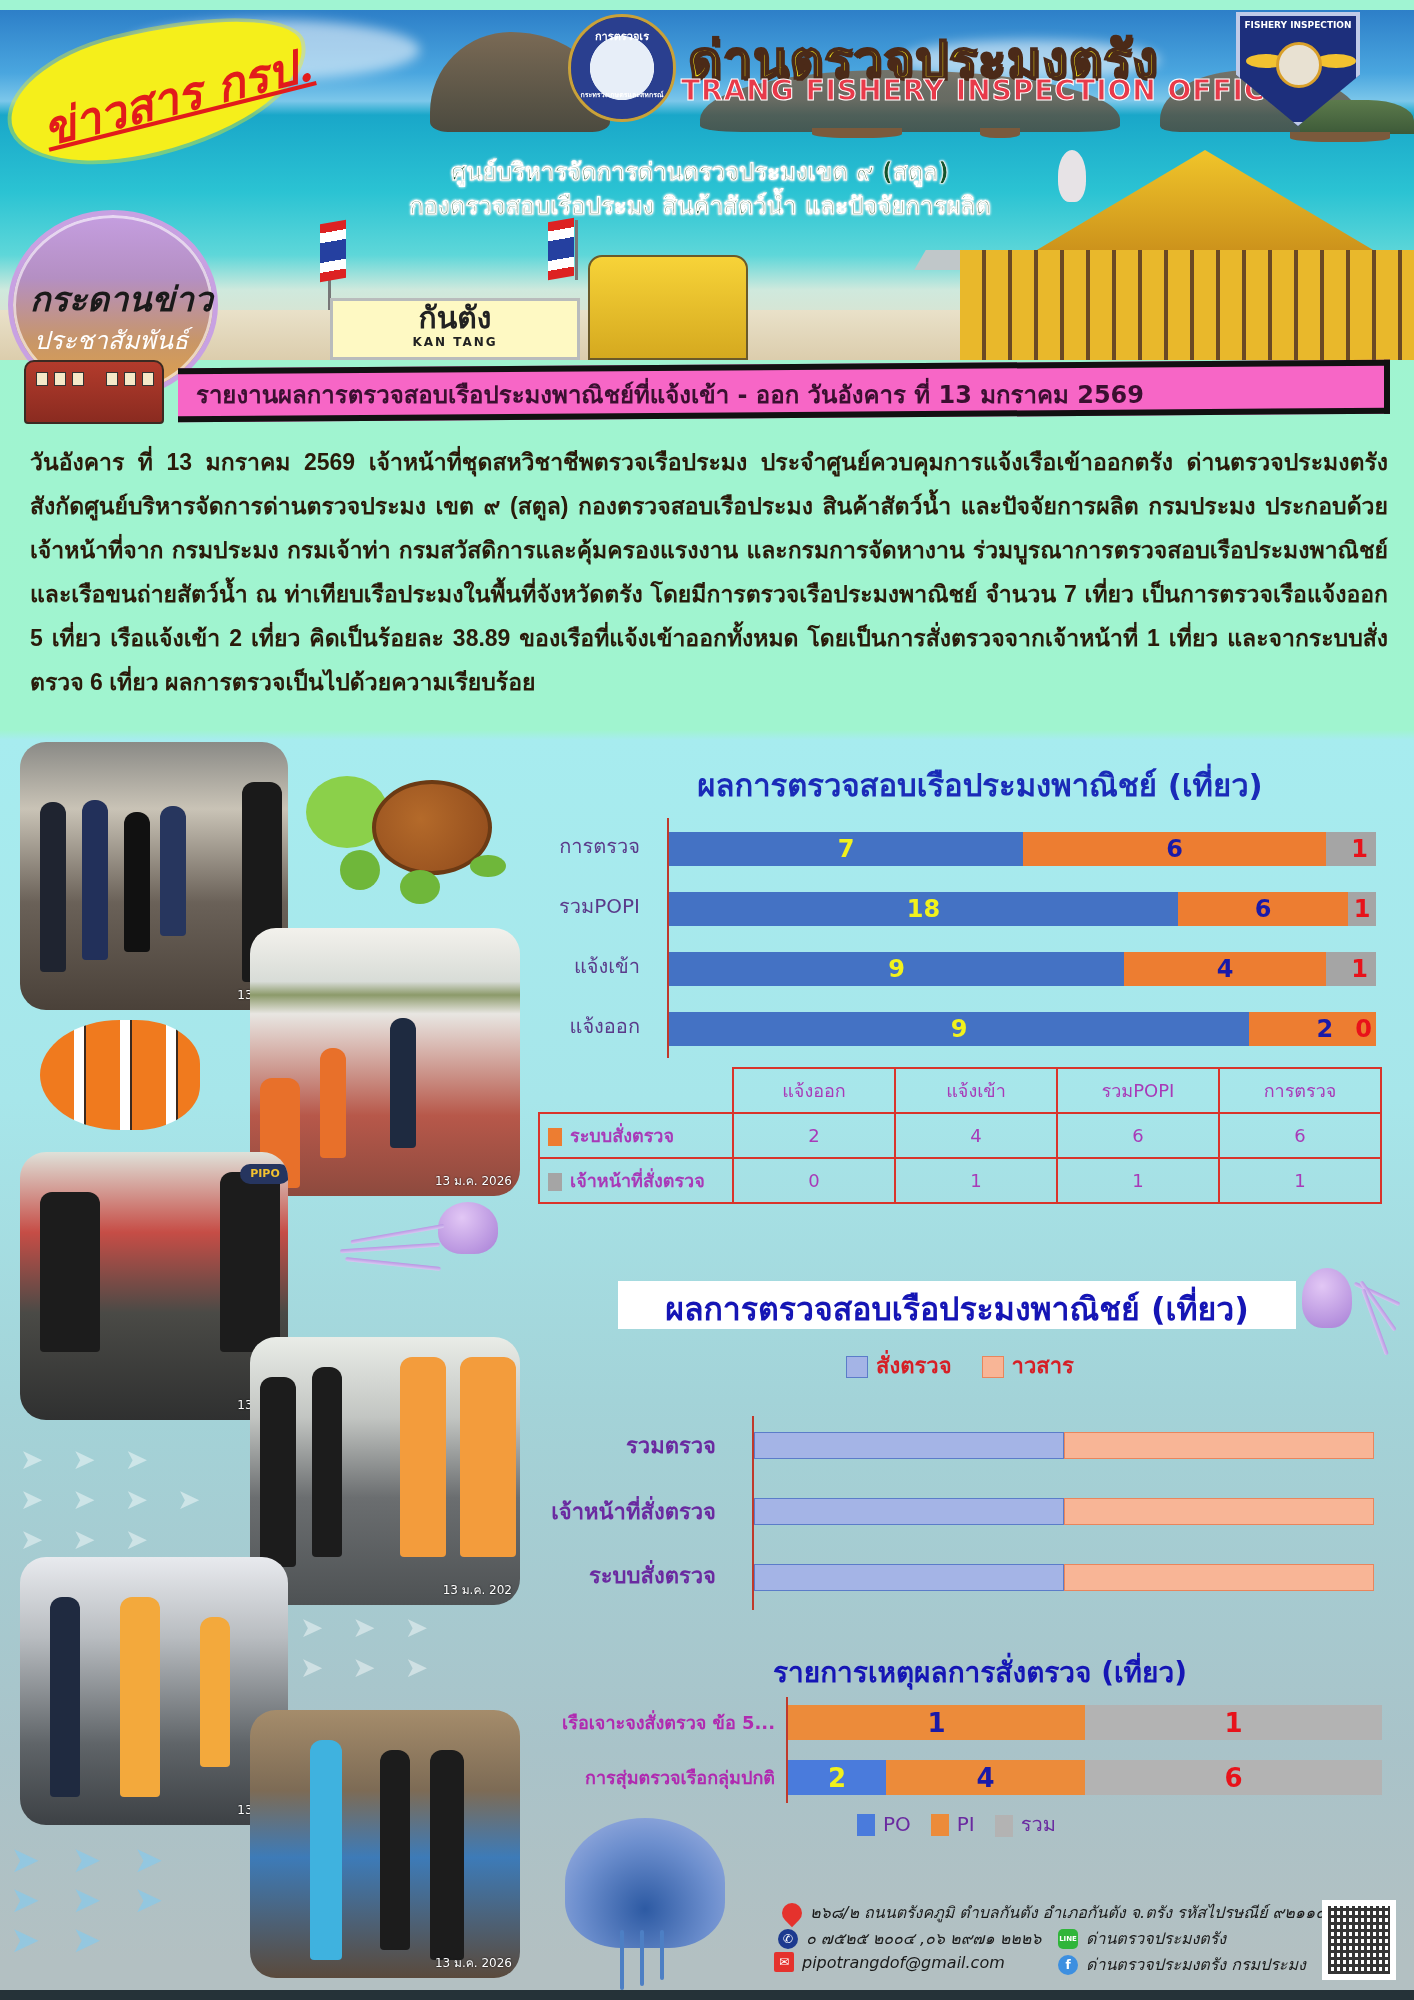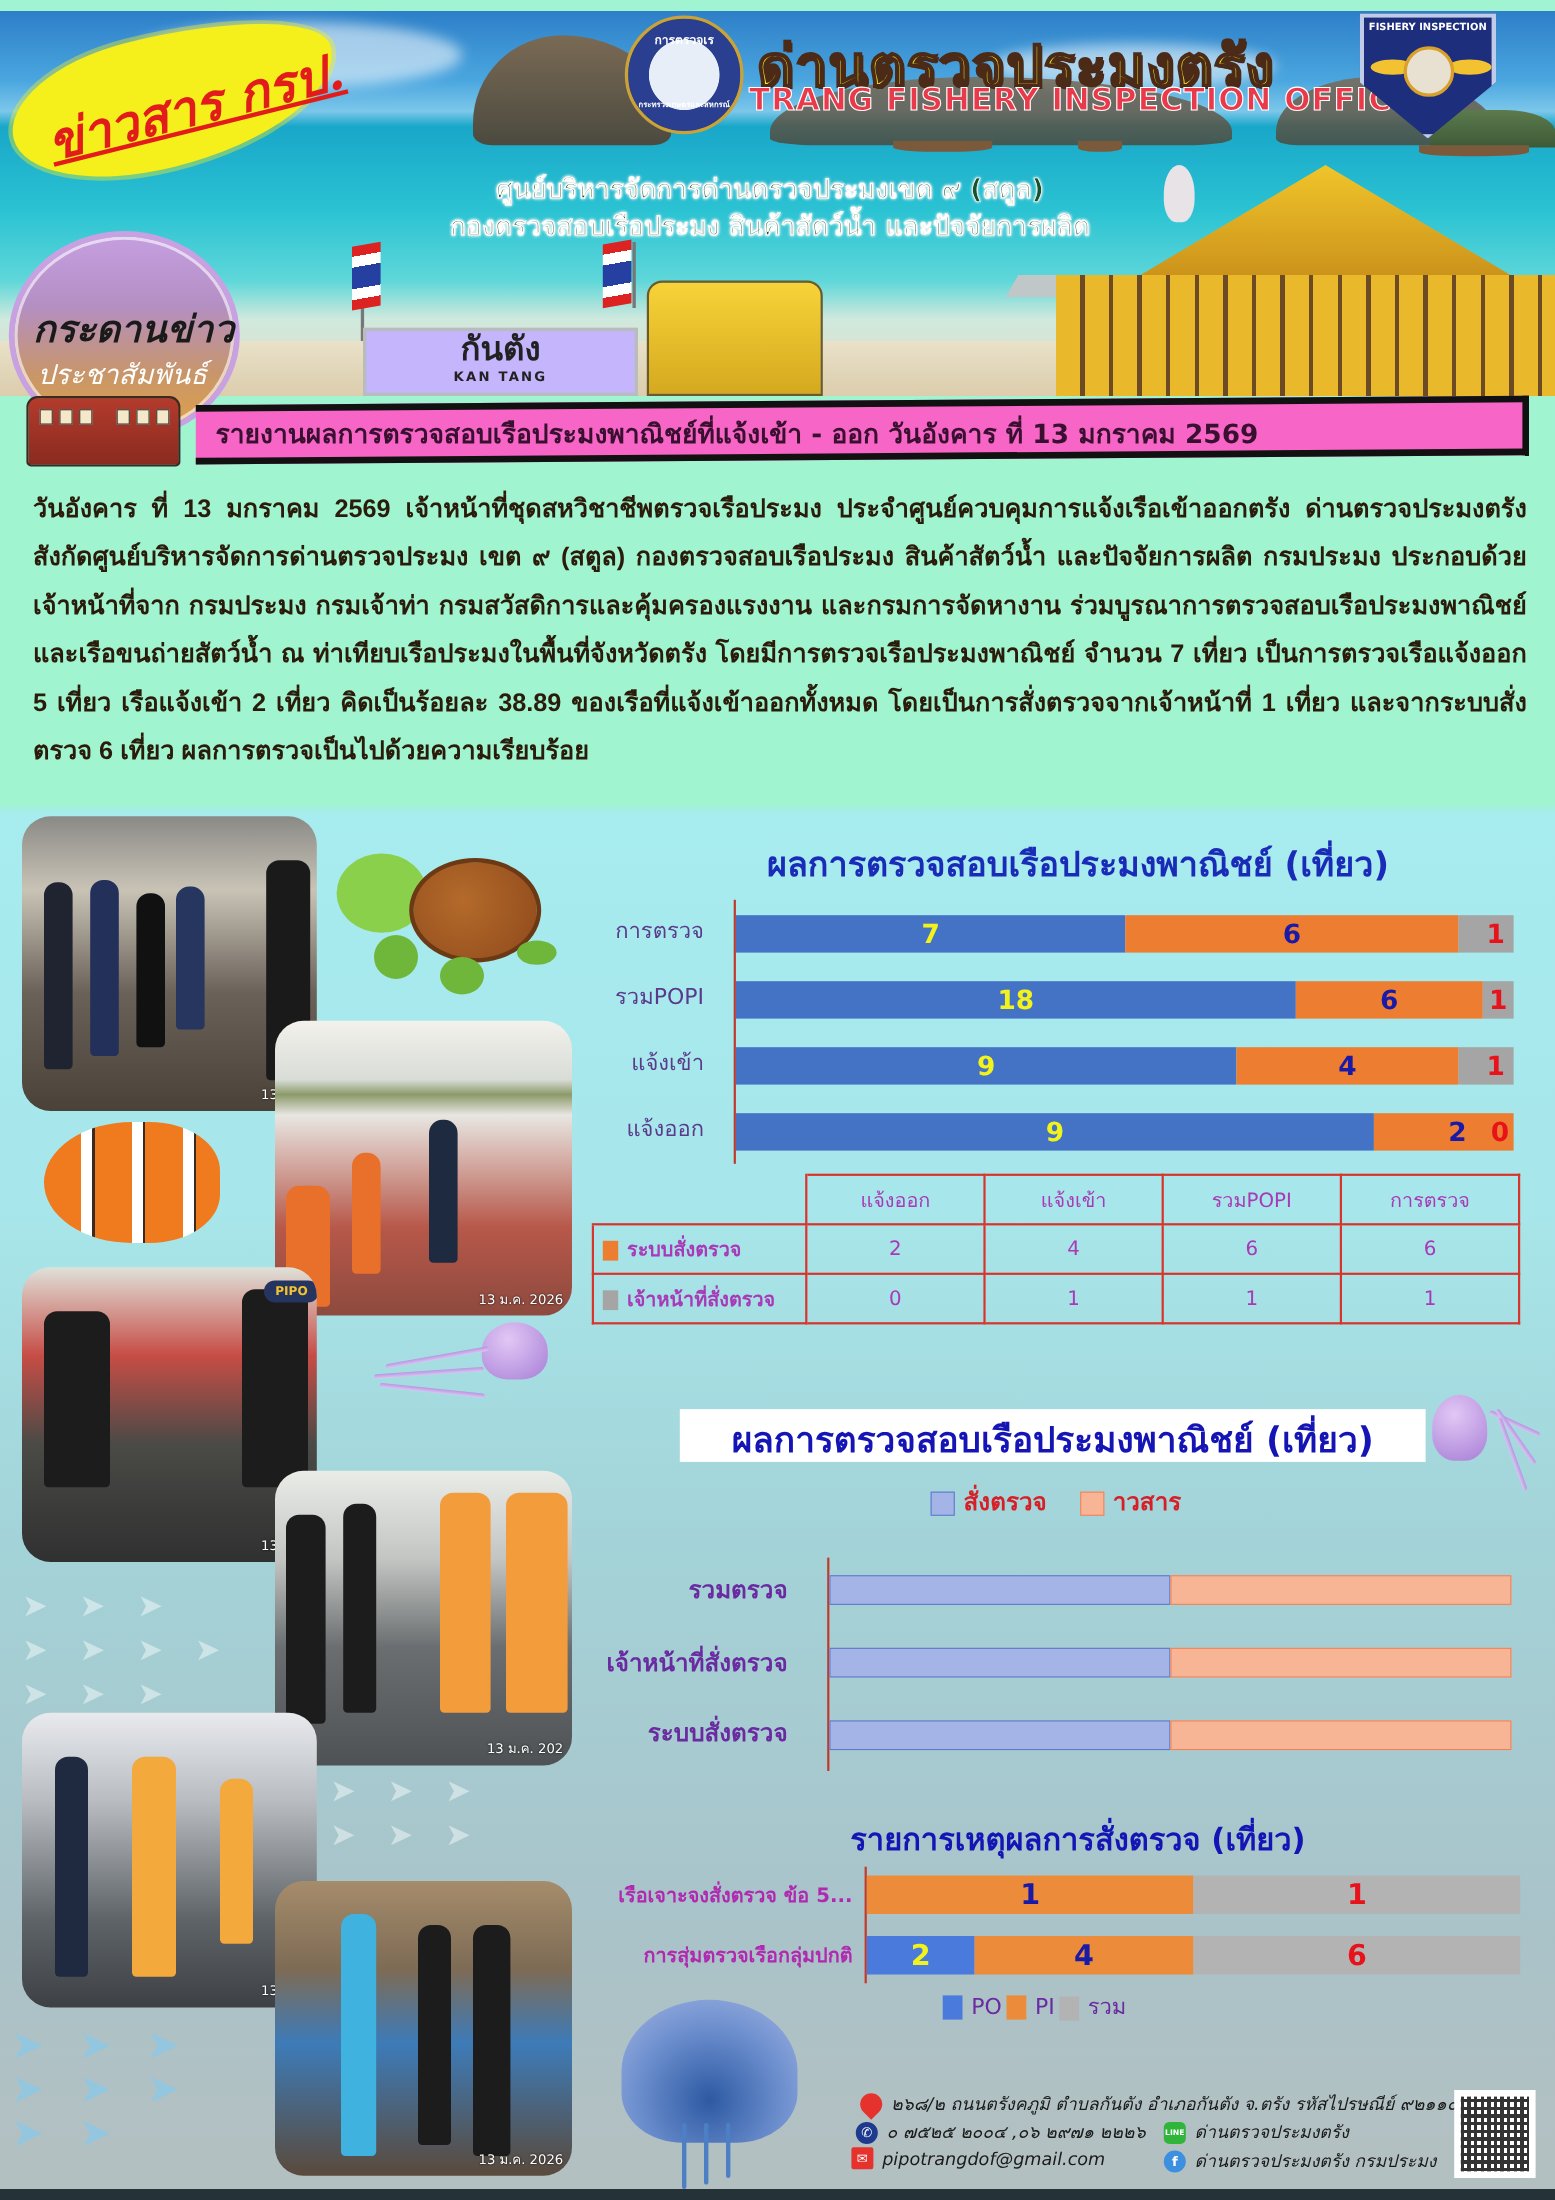--- a/index.html
+++ b/index.html
@@ -61,21 +61,21 @@
 
   .subtitle {
     left: 320px; width: 760px; text-align: center; font-size: 24px; font-weight: bold; color: #14532d;
     -webkit-text-stroke: .6px #fff; text-shadow: 0 0 3px #fff, 0 0 3px #fff;
   }
 
   .flag { position:absolute; width:26px; height:58px; background: linear-gradient(180deg,#d22 0 16%, #fff 16% 33%, #2540a0 33% 67%, #fff 67% 84%, #d22 84%); transform: skewY(-10deg); }
   .pole { position:absolute; width:3px; background:#777; }
 
   .kantang-sign {
-    left: 330px; top: 298px; width: 250px; height: 62px; background: #c4b5fd; border: 3px solid #b9bcbc;
+    left: 330px; top: 298px; width: 250px; height: 62px; background: #fef9c3; border: 3px solid #b9bcbc;
     text-align: center;
   }
   .kantang-sign .th { font-size: 30px; font-weight: bold; color: #222; line-height: 34px; }
   .kantang-sign .en { font-size: 12px; color: #222; font-weight: bold; letter-spacing: 2px; }
 
   .train-yellow {
     left: 588px; top: 255px; width: 160px; height: 105px; background: linear-gradient(180deg,#f7d338,#d5a91f);
     border-radius: 14px 14px 0 0; border: 2px solid #6b5a2a;
   }
   .station {
@@ -164,21 +164,21 @@
   .c2-row .a { width: 310px; height: 100%; background: #a4b4e6; border: 1.5px solid #5b7cc9; }
   .c2-row .b { width: 310px; height: 100%; background: #f8b596; border: 1.5px solid #e9855c; }
   .c2-label { position:absolute; left: 520px; width: 196px; text-align: right; font-size: 22px; font-weight: bold; color: #6a2aa0; }
 
   
   .c3-title { left: 560px; top: 1650px; width: 840px; text-align:center; font-size: 28px; font-weight: bold; color: #1515b5; }
   .c3-axis { left: 786px; top: 1697px; width: 2px; height: 106px; background: #c0392b; }
   .c3-row { position:absolute; left: 788px; height: 35px; display:flex; }
   .c3-row .seg { height:100%; display:flex; align-items:center; justify-content:center; font-size: 26px; font-weight: bold; }
   .c3-label { position:absolute; left: 520px; width: 255px; text-align: right; font-size: 18px; font-weight: bold; color: #b02ab0; white-space: nowrap; }
-  .c3-legend { left: 857px; top: 1808px; display:flex; align-items:center; gap: 4px; font-size: 20px; color: #6a2aa0; }
+  .c3-legend { left: 857px; top: 1808px; display:flex; align-items:center; gap: 20px; font-size: 20px; color: #6a2aa0; }
   .c3-legend .sw { width: 18px; height: 22px; display:inline-block; margin-right: 8px; vertical-align: middle; }
 
   
   .footer { left: 770px; top: 1900px; font-size: 16px; font-style: italic; color: #1a1a1a; font-family: "DejaVu Sans", sans-serif; }
   .frow { position:absolute; white-space: nowrap; display:flex; align-items:center; gap: 8px; }
   .ficon { display:inline-flex; width: 20px; height: 20px; border-radius: 50%; align-items:center; justify-content:center; font-size: 12px; color: #fff; font-style: normal; font-weight: bold; }
   .qr { left: 1322px; top: 1900px; width: 74px; height: 80px; background:#fff; padding: 6px; }
   .qr .grid { width: 100%; height: 100%; background:
       repeating-linear-gradient(0deg, #111 0 3px, transparent 3px 7px),
       repeating-linear-gradient(90deg, #111 0 3px, #fff 3px 6px); opacity:.85; }

